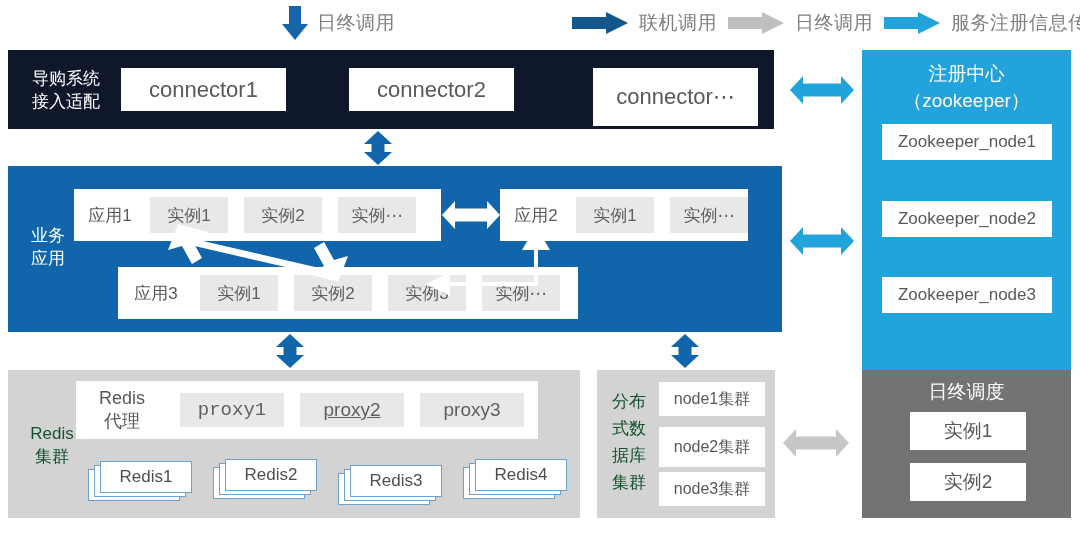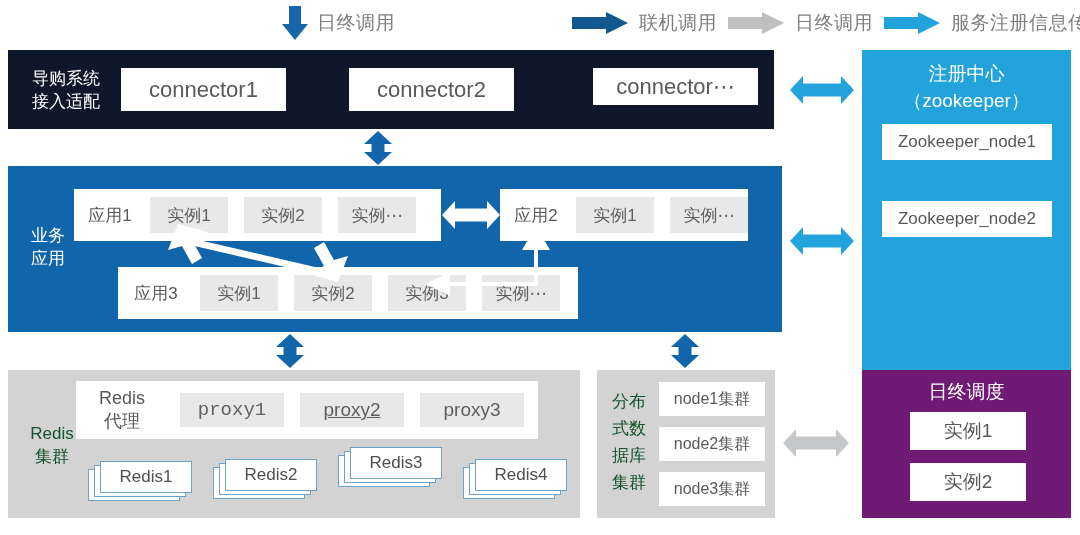--- a/index.html
+++ b/index.html
@@ -33,21 +33,21 @@
   .r-arrow.gray .shaft{background:#bfbfbf;}
   .r-arrow.cyan{color:#23a3dc;}
   .r-arrow.cyan .shaft{background:#23a3dc;}
 
   
   .panel{position:absolute;box-sizing:border-box;}
   .panel.gray{background:#0f172a;}
   .panel.lgray{background:#d3d3d3;}
   .panel.blue{background:#1065ab;}
   .panel.cyan{background:#23a3dc;}
-  .panel.midgray{background:#701a75;}
+  .panel.midgray{background:#737373;}
 
   .side-label{position:absolute;color:#ffffff;font-size:17px;line-height:23px;text-align:center;}
   .side-label.dark{color:#14532d;}
 
   .wbox{box-sizing:border-box;background:#ffffff;display:flex;align-items:center;
         justify-content:center;color:#595959;}
   .chip{background:#e8e8e8;color:#5f5f5f;display:flex;align-items:center;justify-content:center;}
 
   
   .vdouble{position:absolute;}
@@ -121,36 +121,37 @@
   </div>
 
   <div class="panel gray" style="left:8px;top:50px;width:766px;height:79px;">
     <div class="side-label" style="left:8px;top:17px;width:100px;">
       <div>导购系统</div>
       <div>接入适配</div>
     </div>
 
     <div class="wbox" style="position:absolute;left:113px;top:18px;width:165px;height:43px;font-size:22px;">connector1</div>
     <div class="wbox" style="position:absolute;left:341px;top:18px;width:165px;height:43px;font-size:22px;">connector2</div>
-    <div class="wbox" style="position:absolute;left:585px;top:18px;width:165px;height:37px;font-size:22px;">connector⋯</div>
+    <div class="wbox" style="position:absolute;left:585px;top:18px;width:165px;height:58px;font-size:22px;">connector⋯</div>
   </div>
 
   <div class="vdouble" style="left:357px;top:131px;width:42px;height:34px;">
     <div class="up"></div>
     <div class="bar" style="top:11px;height:12px;"></div>
     <div class="dn"></div>
   </div>
 
   <div class="panel cyan" style="left:862px;top:50px;width:209px;height:342px;">
     <div style="position:absolute;left:0;top:10px;width:209px;text-align:center;color:#fff;font-size:19px;line-height:27px;">
       <div>注册中心</div>
       <div>（zookeeper）</div>
     </div>
     <div class="wbox" style="position:absolute;left:20px;top:74px;width:170px;height:36px;font-size:17px;">Zookeeper_node1</div>
     <div class="wbox" style="position:absolute;left:20px;top:151px;width:170px;height:36px;font-size:17px;">Zookeeper_node2</div>
+    <div class="wbox" style="position:absolute;left:20px;top:227px;width:170px;height:36px;font-size:17px;">Zookeeper_node3</div>
   </div>
 
   <div class="hdouble cyan" style="left:790px;top:75px;width:64px;height:30px;">
     <div class="lf"></div>
       <div class="bar" style="left:11px;right:11px;"></div>
       <div class="rt"></div>
   </div>
   <div class="hdouble cyan" style="left:790px;top:226px;width:64px;height:30px;">
     <div class="lf"></div>
       <div class="bar" style="left:11px;right:11px;"></div>
@@ -238,41 +239,41 @@
     <div class="redis-stack" style="left:80px;top:91px;">
       <div class="c c1"></div>
         <div class="c c2"></div>
       <div class="c c3">Redis1</div>
     </div>
     <div class="redis-stack" style="left:205px;top:89px;">
       <div class="c c1"></div>
         <div class="c c2"></div>
       <div class="c c3">Redis2</div>
     </div>
-    <div class="redis-stack" style="left:330px;top:77px;padding-left:20px;">
+    <div class="redis-stack" style="left:330px;top:95px;padding-left:20px;">
       <div class="c c1"></div>
         <div class="c c2"></div>
       <div class="c c3">Redis3</div>
     </div>
     <div class="redis-stack" style="left:455px;top:89px;">
       <div class="c c1"></div>
         <div class="c c2"></div>
       <div class="c c3">Redis4</div>
     </div>
   </div>
 
   <div class="panel lgray" style="left:597px;top:370px;width:178px;height:148px;">
     <div class="side-label dark" style="left:4px;top:18px;width:56px;line-height:27px;">
       <div>分布</div>
       <div>式数</div>
       <div>据库</div>
       <div>集群</div>
     </div>
     <div class="wbox" style="position:absolute;left:62px;top:12px;width:106px;height:34px;font-size:16px;">node1集群</div>
-    <div class="wbox" style="position:absolute;left:62px;top:57px;width:106px;height:34px;font-size:16px;">node2集群</div>
+    <div class="wbox" style="position:absolute;left:62px;top:57px;width:106px;height:40px;font-size:16px;">node2集群</div>
     <div class="wbox" style="position:absolute;left:62px;top:102px;width:106px;height:34px;font-size:16px;">node3集群</div>
   </div>
 
   <div class="hdouble gray" style="left:783px;top:428px;width:66px;height:30px;">
     <div class="lf"></div>
       <div class="bar" style="left:11px;right:11px;"></div>
       <div class="rt"></div>
   </div>
 
   <div class="panel midgray" style="left:862px;top:370px;width:209px;height:148px;">

